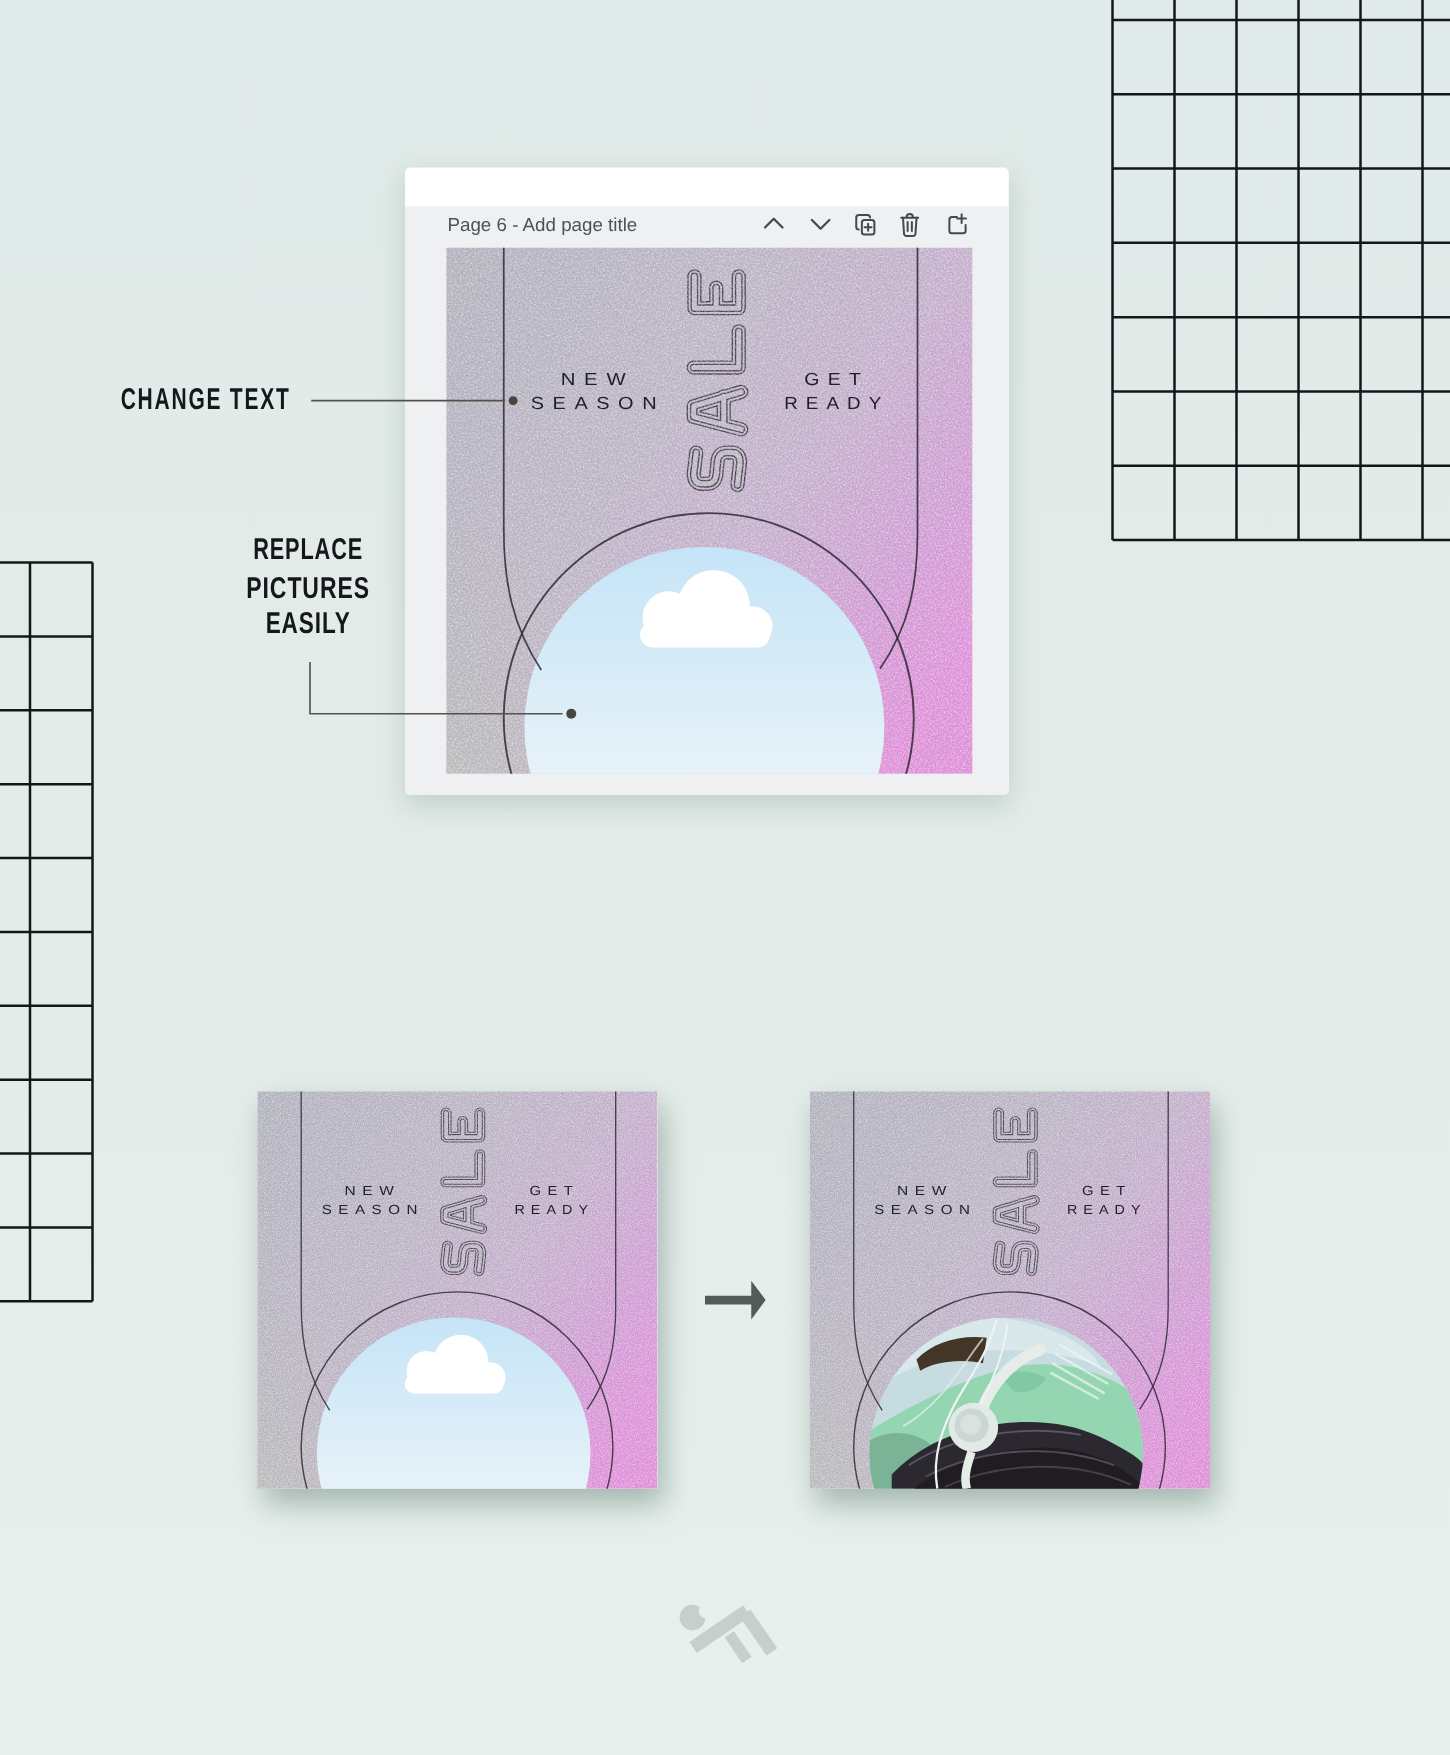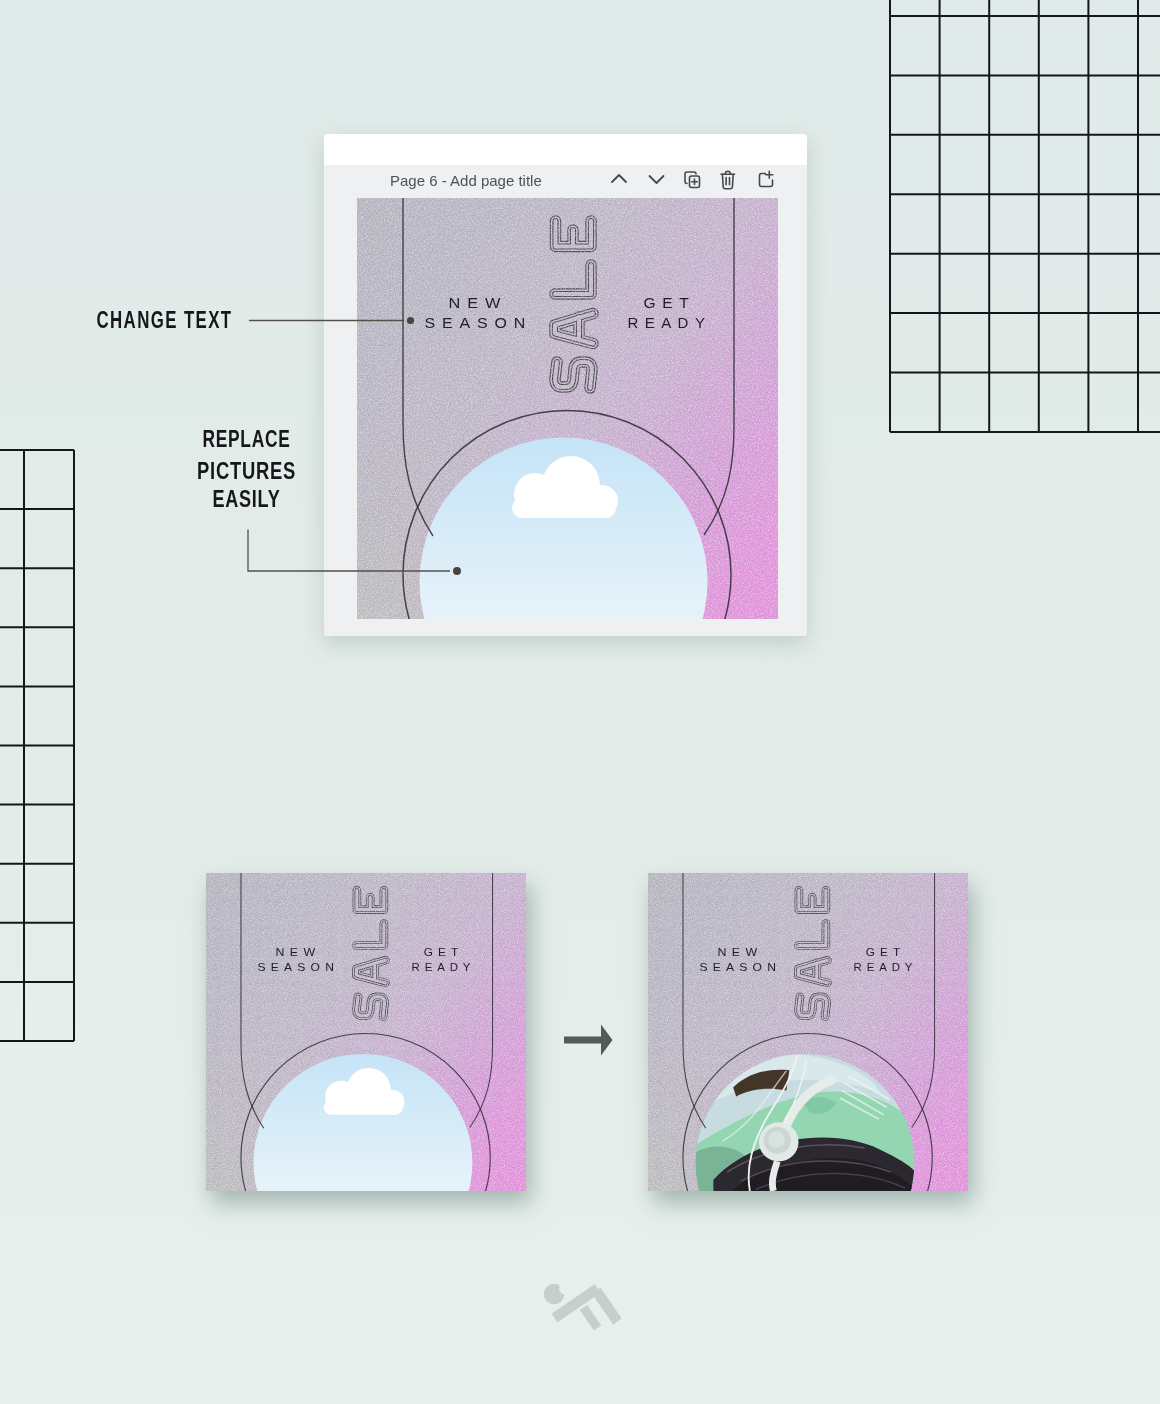--- a/index.html
+++ b/index.html
@@ -200,21 +200,21 @@
     <line x1="0" y1="477.8" x2="74" y2="477.8"></line>
     <line x1="0" y1="536.9" x2="74" y2="536.9"></line>
     <line x1="0" y1="596" x2="74" y2="596"></line>
   </g>
 </svg>
 
 <div class="abs" style="left:324px;top:134px;width:483px;height:502px;background:#ffffff;border-radius:4px;box-shadow:0 8px 22px rgba(125,148,140,0.33);"></div>
 
 <div class="abs" style="left:324px;top:165px;width:483px;height:471px;background:#eef0f2;border-radius:0 0 4px 4px;"></div>
 
-<div class="abs" style="left:358px;top:172px;font-size:15px;color:#4b525d;margin-left:32px;">Page&nbsp;6 - Add page title</div>
+<div class="abs" style="left:358px;top:172px;font-size:15px;color:#4b525d;">Page&nbsp;6 - Add page title</div>
 
 <svg class="abs" style="left:608px;top:168px" width="170" height="24" viewBox="0 0 170 24">
 
   <path d="M4,14 L11,7 L18,14" fill="none" stroke="#46484d" stroke-width="1.8" stroke-linecap="round" stroke-linejoin="round"></path>
 
   <path d="M41.5,8 L48.5,15 L55.5,8" fill="none" stroke="#46484d" stroke-width="1.8" stroke-linecap="round" stroke-linejoin="round"></path>
 
   <g fill="none" stroke="#46484d" stroke-width="1.6" stroke-linecap="round" stroke-linejoin="round">
     <path d="M79,15.5 C77.9,15.5 77,14.6 77,13.5 L77,6 C77,4.9 77.9,4 79,4 L86,4 C87.1,4 88,4.9 88,6"></path>
     <rect x="81.5" y="8" width="10" height="11.5" rx="2"></rect>

